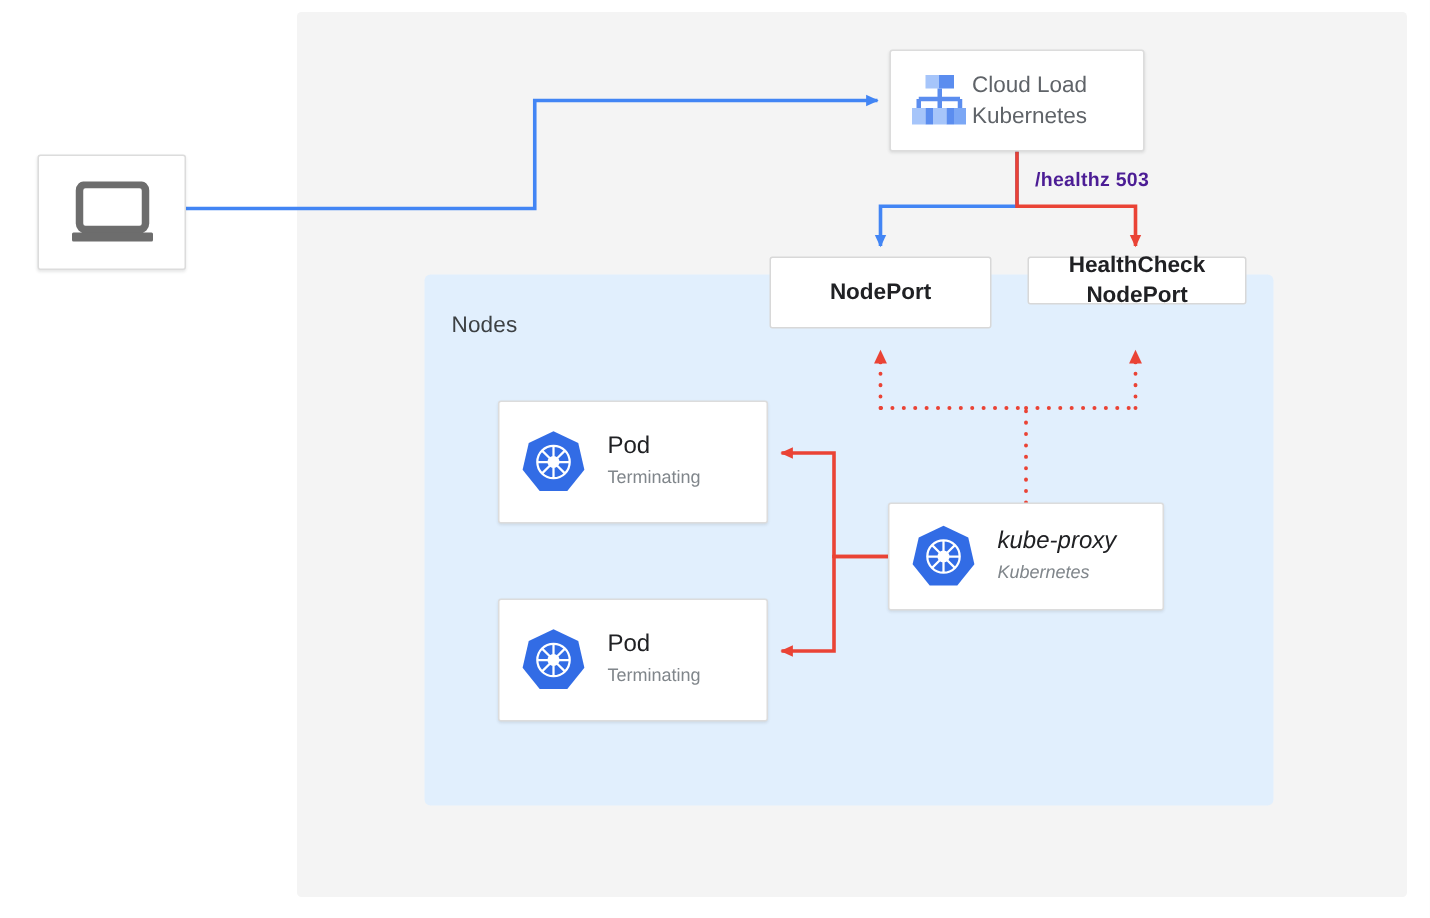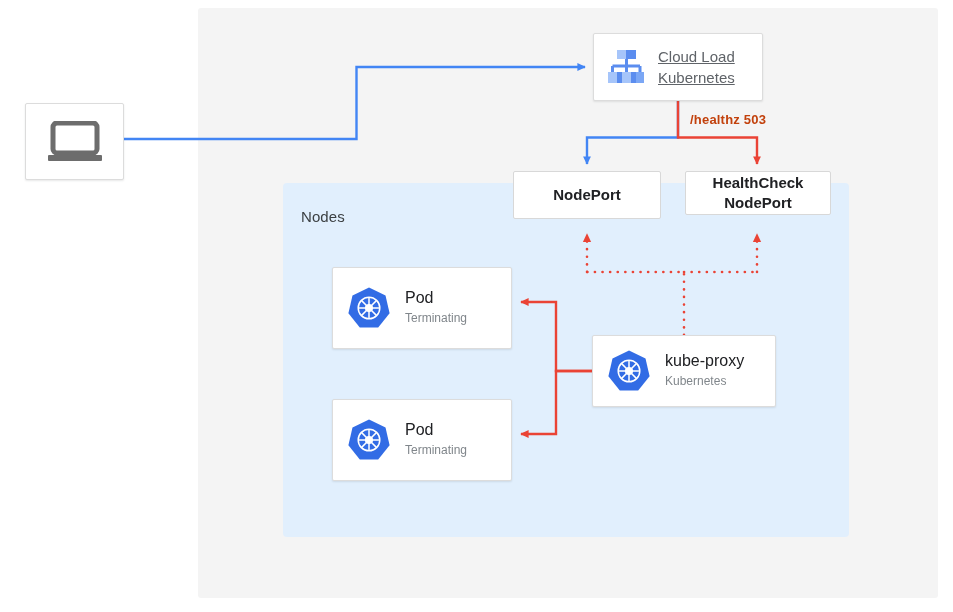--- a/index.html
+++ b/index.html
@@ -78,38 +78,36 @@
     left: 593px;
     top: 33px;
     width: 170px;
     height: 68px;
     display: flex;
     align-items: center;
     padding-left: 10px;
   }
   .clb-icon { width: 44px; height: 44px; flex: none; }
   .clb-text {
-    margin-left: 10px;
     font-size: 15px;
     color: #5f6368;
     line-height: 21px;
-    text-decoration: underline;
   }
   
   #nodeport-card {
     left: 513px;
     top: 171px;
     width: 148px;
     height: 48px;
   }
   #hcnodeport-card {
     left: 685px;
     top: 171px;
     width: 146px;
-    height: 44px;
+    height: 32px;
   }
   .np-label {
     font-size: 15px;
     font-weight: bold;
     color: #202124;
     line-height: 20px;
   }
   
   .pod-card {
     width: 180px;
@@ -121,20 +119,21 @@
   #pod-card-1 { left: 332px; top: 267px; }
   #pod-card-2 { left: 332px; top: 399px; }
   #kubeproxy-card {
     left: 592px;
     top: 335px;
     width: 184px;
     height: 72px;
     display: flex;
     align-items: center;
     padding-left: 14px;
+    font-style: italic;
   }
   .k8s-icon { width: 44px; height: 44px; flex: none; }
   .node-text { margin-left: 14px; }
   .node-title {
     font-size: 16px;
     color: #202124;
     line-height: 21px;
   }
   .node-sub {
     font-size: 12px;
@@ -147,21 +146,21 @@
     left: 0; top: 0;
     width: 953px; height: 612px;
     pointer-events: none;
   }
   .healthz-label {
     position: absolute;
     left: 690px;
     top: 112px;
     font-size: 13px;
     font-weight: bold;
-    color: #c2410c;
+    color: #4c1d95;
     letter-spacing: .2px;
   }
 </style>
 </head>
 <body>
 
 <div id="stage">
 
   <div class="gray-panel"></div>
 

